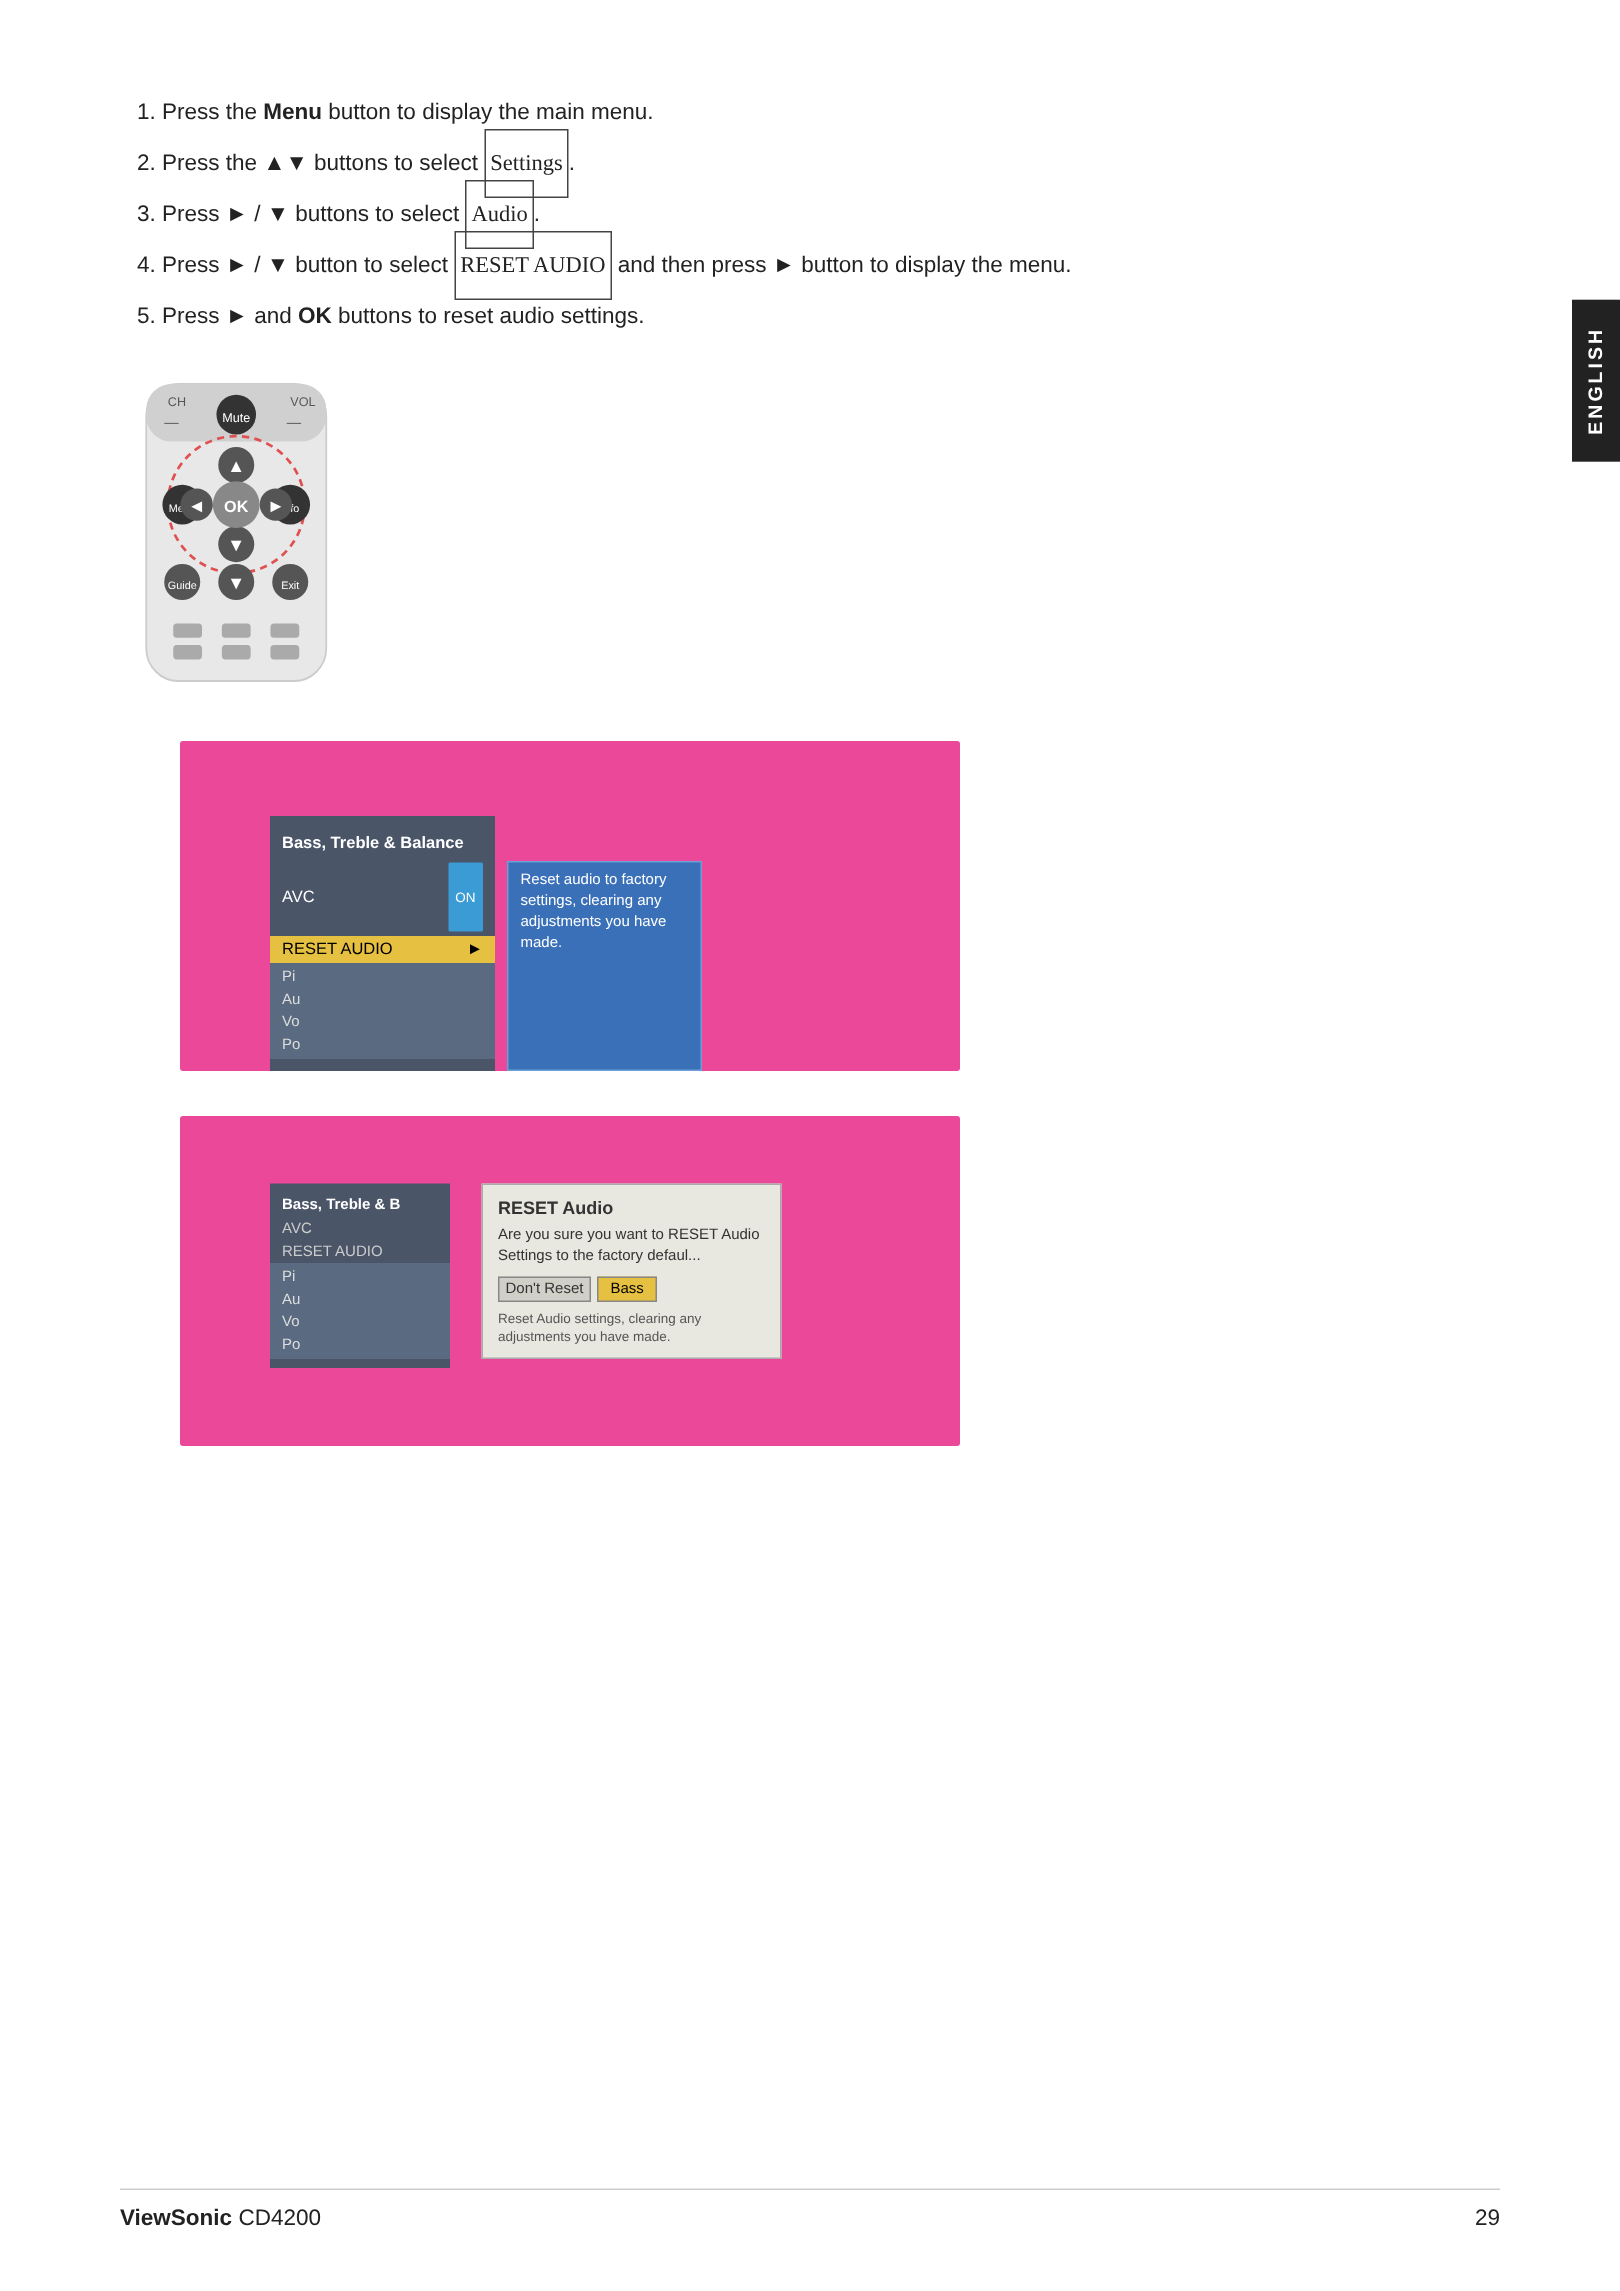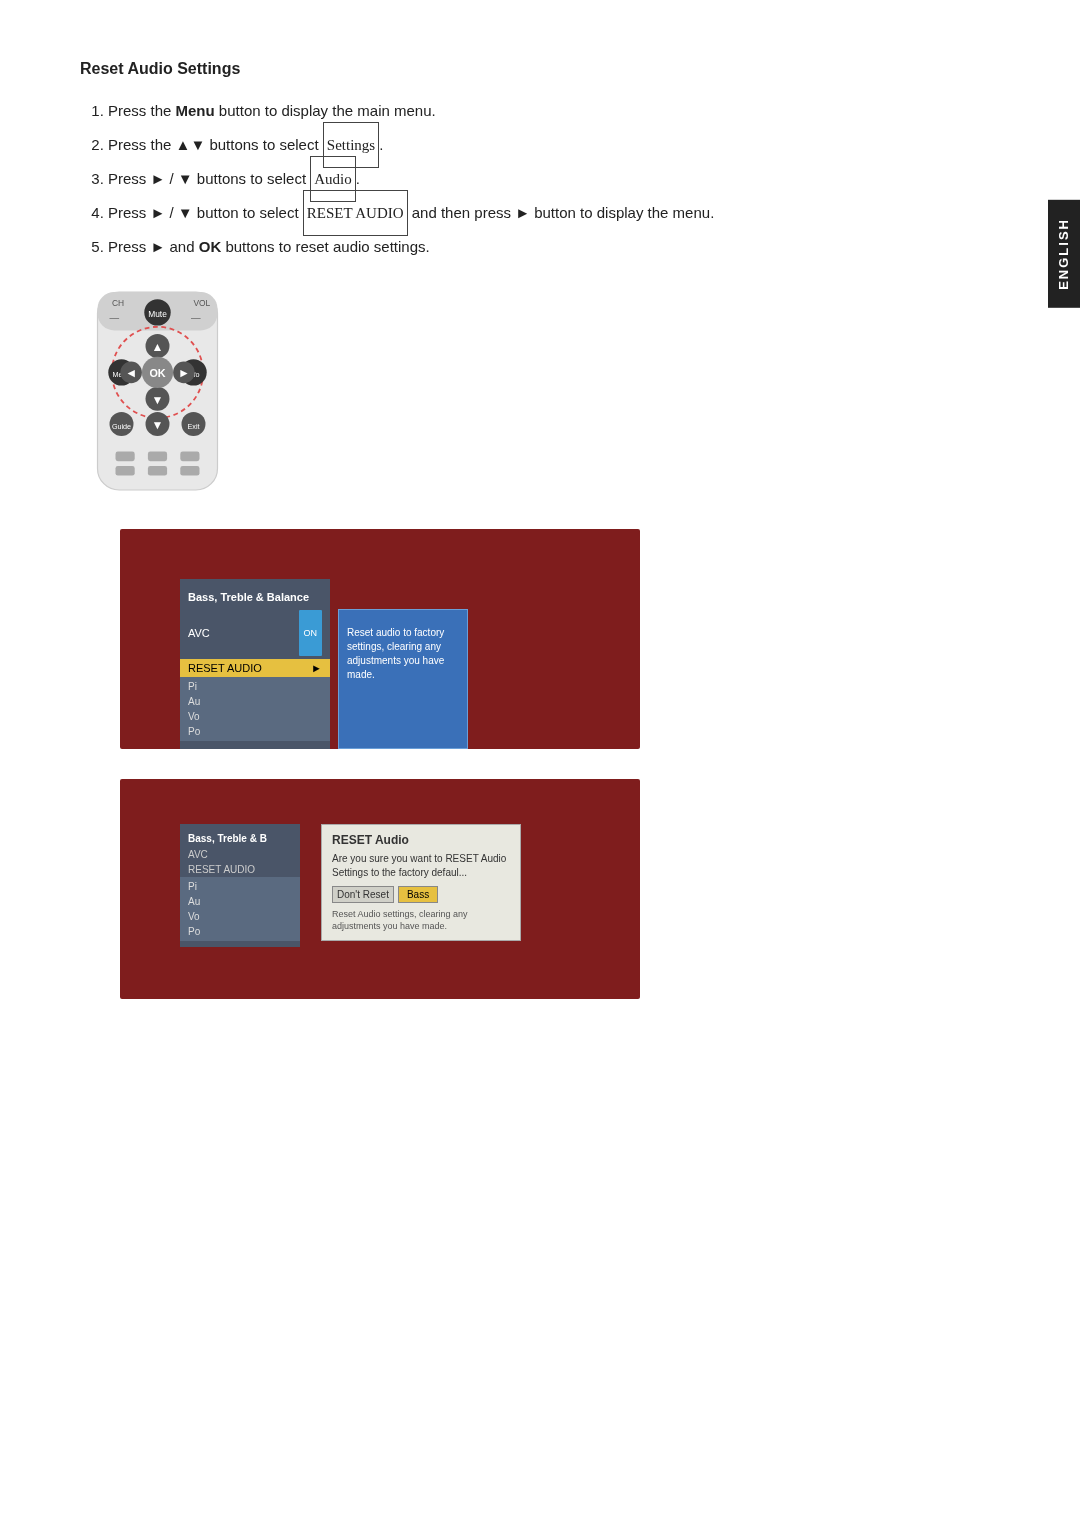--- a/index.html
+++ b/index.html
@@ -94,21 +94,21 @@
     .screenshots-section {
       display: flex;
       flex-direction: column;
       gap: 30px;
       margin-bottom: 40px;
     }
 
     .tv-screenshot {
       width: 520px;
       height: 220px;
-      background: #7f1d1d;
+      background: #ec4899;
       border-radius: 2px;
       position: relative;
       overflow: hidden;
       margin-left: 40px;
     }
 
     
     .menu-panel-1 {
       position: absolute;
       left: 60px;
@@ -160,21 +160,21 @@
     .menu-left-1 .side-item {
       font-size: 10px;
       color: #ddd;
       padding: 2px 8px;
     }
 
     .menu-tooltip-1 {
       background: #3a70b8;
       border: 1px solid #6a9fd8;
       width: 130px;
-      padding: 16px 8px;
+      padding: 5px 8px;
       margin-top: 30px;
     }
 
     .menu-tooltip-1 p {
       font-size: 10px;
       color: #fff;
       line-height: 1.4;
     }
 
     
@@ -302,21 +302,20 @@
       height: 210px;
     }
   </style>
 </head>
 <body>
 
 <div class="page-container">
 
   <div class="english-tab">ENGLISH</div>
 
-  <div class="section-title">Reset Audio Settings</div>
 
 
   <div class="steps-remote-row">
     <ol class="steps-list">
 
       <li>
         <span>Press the </span><strong>Menu</strong><span> button to display the main menu.</span>
       </li>
 
       <li>
@@ -442,14 +441,21 @@
             <span class="btn-no">Don't Reset</span>
             <span class="btn-yes">Bass</span>
           </div>
           <div class="dialog-note">Reset Audio settings, clearing any adjustments you have made.</div>
         </div>
       </div>
     </div>
 
   </div>
 
+  <div class="page-footer">
+    <div>
+      <strong class="footer-brand">ViewSonic</strong>
+      <span class="footer-model">    <span>CD4200</span></span>
+    </div>
+    <div class="footer-page">29</div>
+  </div>
 
 </div>
 
 </body></html>

